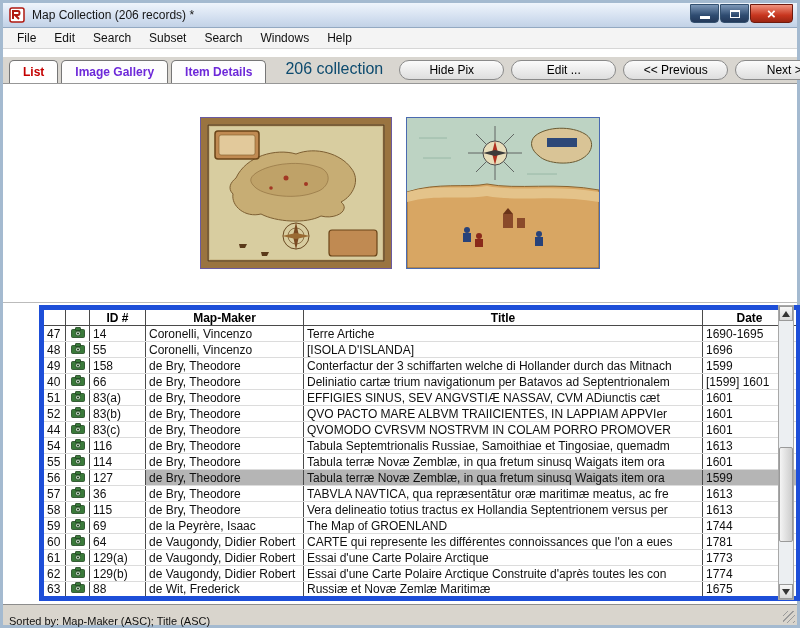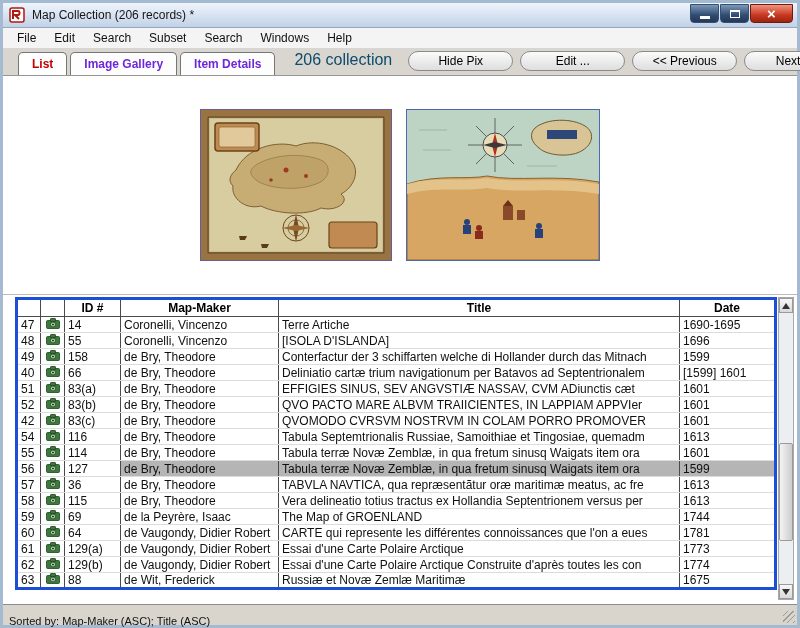--- a/index.html
+++ b/index.html
@@ -23,41 +23,41 @@
   .glyph-max { width:10px; height:8px; border:1px solid #fff; border-top:2px solid #fff; }
   .glyph-close { color:#fff; font-size:15px; font-weight:bold; line-height:15px; }
 
   
   .menubar { height:21px; flex:0 0 21px; background:#f4f4f4; border-bottom:1px solid #d6d6d6;
              display:flex; align-items:center; padding-left:5px; }
   .menu-item { font-size:12px; color:#101010; padding:13px 9px; cursor:default; }
 
   
   .tabrow { height:27px; flex:0 0 27px; background:#d9d6d0; border-bottom:1px solid #979797;
-            display:flex; align-items:flex-end; padding:3px 6px 0 15px; }
+            display:flex; padding:3px 6px 0 6px;margin-top:8px; }
   .tab { font-size:12px; font-weight:bold; color:#6d28d9; background:#fdfdfd;
          border:1px solid #767676; border-bottom:none; border-radius:5px 5px 0 0;
          padding:4px 13px 4px; margin-right:3px; white-space:nowrap; }
   .tab.active { color:#c40000; background:#ffffff; }
   .collection-label { font-size:16px; color:#0c4a6e; margin:0 16px 6px 16px; white-space:nowrap; }
   .toolbar-buttons { margin-left:auto; display:flex; gap:7px; margin-bottom:4px; }
   .tb-btn { font-family:"Liberation Sans",sans-serif; font-size:12px; width:105px; height:20px;
             background:linear-gradient(#fbfbfb,#dedede); border:1px solid #8a8a8a; border-radius:10px;
             text-align:center; white-space:nowrap; overflow:hidden; }
 
   
   .image-panel { height:219px; flex:0 0 219px; background:#ffffff; border-bottom:1px solid #bbb;
                  display:flex; align-items:center; justify-content:center; gap:14px; }
   .thumb { line-height:0; }
   .thumb.t1 { border:1px solid #6a5aa0; }
   .thumb.t2 { border:1px solid #4a6ab0; }
 
   
   .table-wrap { flex:1 1 auto; position:relative; padding:2px 20px 0 12px; background:#fff; }
-  table.grid { border-collapse:collapse; width:100%; table-layout:fixed; border:3px solid #1d4ed8; }
+  table.grid { border-collapse:collapse; width:100%; table-layout:fixed; border:5px solid #1d4ed8;margin-left:24px; }
   .grid th, .grid td { border-left:1px solid #4a4a4a; font-size:12px; padding:0 3px;
                        overflow:hidden; white-space:nowrap; }
   .grid th { height:18px; border-bottom:1px solid #4a4a4a; font-weight:bold; text-align:center; background:#fff; }
   .grid td { height:16px; border-bottom:1px solid #dcdcdc; color:#101010; }
   .c-num { width:24px; } .c-ico { width:24px; text-align:center; }
   .c-id { width:56px; } .c-maker { width:158px; } .c-date { width:96px; }
   tr.selected td.c-maker, tr.selected td.c-title, tr.selected td.c-date { background:#b5b5b5; }
 
   
   .vscroll { position:absolute; top:2px; bottom:4px; right:3px; width:16px;
@@ -268,21 +268,21 @@
                 <rect x="4.5" y="0.5" width="5" height="3" rx="0.5" fill="#3a7a3a" stroke="#1e441e" stroke-width="0.8"></rect>
                 <circle cx="7" cy="6.5" r="2.4" fill="#d8e8d8" stroke="#1e441e" stroke-width="0.8"></circle>
                 <circle cx="7" cy="6.5" r="1.1" fill="#1e441e"></circle>
               </svg></td>
             <td class="c-id">83(b)</td>
             <td class="c-maker">de Bry, Theodore</td>
             <td class="c-title">QVO PACTO MARE ALBVM TRAIICIENTES, IN LAPPIAM APPVIer</td>
             <td class="c-date">1601</td>
           </tr>
           <tr>
-            <td class="c-num">42</td>
+            <td class="c-num">44</td>
             <td class="c-ico"><svg width="14" height="11" viewBox="0 0 14 11">
                 <rect x="0.5" y="2.5" width="13" height="8" rx="1" fill="#3a7a3a" stroke="#1e441e" stroke-width="0.8"></rect>
                 <rect x="4.5" y="0.5" width="5" height="3" rx="0.5" fill="#3a7a3a" stroke="#1e441e" stroke-width="0.8"></rect>
                 <circle cx="7" cy="6.5" r="2.4" fill="#d8e8d8" stroke="#1e441e" stroke-width="0.8"></circle>
                 <circle cx="7" cy="6.5" r="1.1" fill="#1e441e"></circle>
               </svg></td>
             <td class="c-id">83(c)</td>
             <td class="c-maker">de Bry, Theodore</td>
             <td class="c-title">QVOMODO CVRSVM NOSTRVM IN COLAM PORRO PROMOVER</td>
             <td class="c-date">1601</td>

